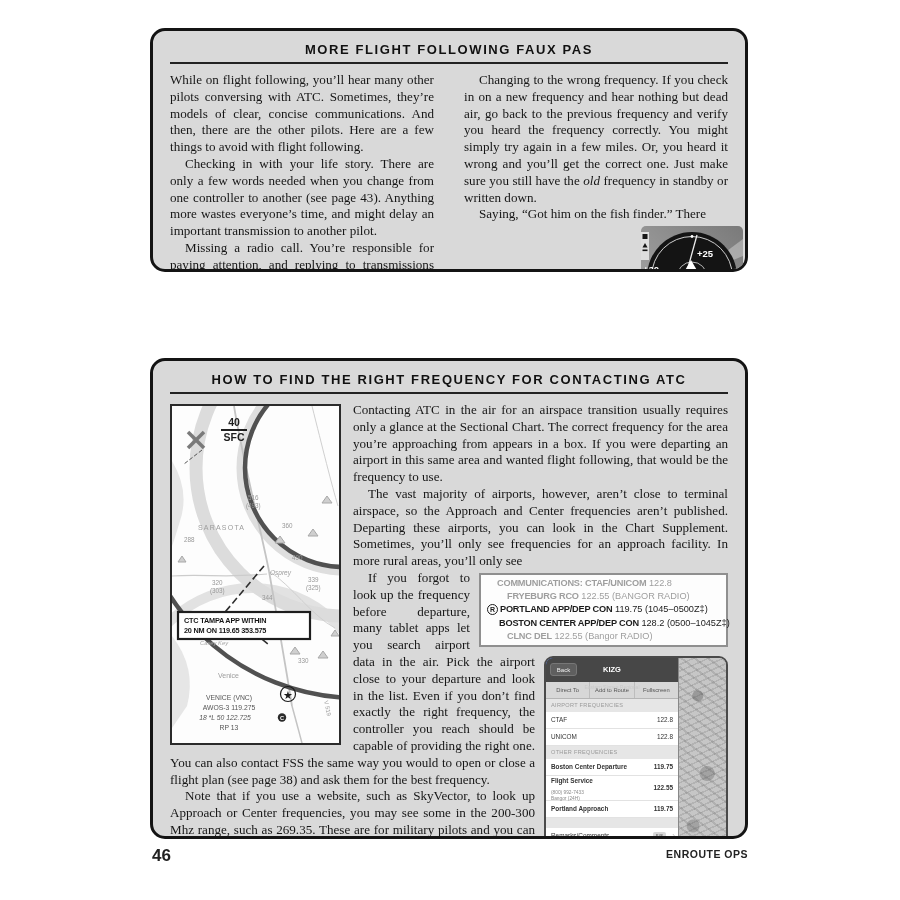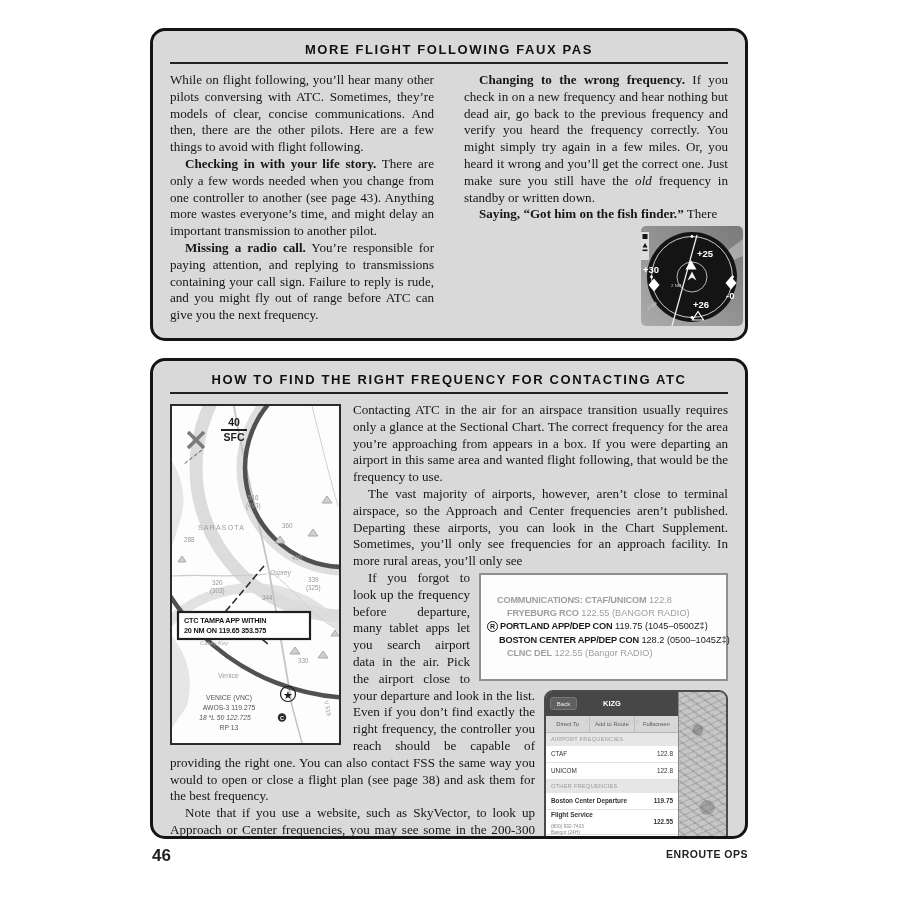--- a/index.html
+++ b/index.html
@@ -1,38 +1,38 @@
 <!DOCTYPE html>
 <html><head>
 <meta charset="utf-8">
 <style>
   html,body{margin:0;padding:0;background:#fff;}
   .page{position:relative;width:900px;height:900px;background:#ffffff;
         font-family:"Liberation Serif",serif;color:#161616;}
   .pbox{position:absolute;left:150px;width:598px;background:#d9d9d9;
         border:3px solid #141414;border-radius:15px;box-sizing:border-box;
         padding:9px 17px 12px 17px;overflow:hidden;}
-  .box1{top:28px;height:313px;}
+  .box1{top:28px;height:244px;}
   .box2{top:358px;height:481px;}
   .btitle{font-family:"Liberation Sans",sans-serif;font-weight:bold;font-size:13px;
         letter-spacing:1.6px;text-align:center;color:#111;
         border-bottom:2px solid #222;padding:2px 0 5px 0;margin-bottom:8px;}
   p.bp{margin:0;text-align:justify;font-size:13.1px;line-height:16.8px;}
   p.ind{text-indent:15px;}
-  .lead{font-weight:bold;}
+  .lead{font-weight:normal;}
   .ital{font-style:italic;}
   .cols{display:flex;gap:30px;}
   .col{flex:1;min-width:0;}
   
   .tfc{float:right;width:102px;height:100px;margin:3px 0 2px 8px;}
   
   .chartfig{float:left;width:171px;height:341px;margin:2px 12px 4px 0;
         border:2px solid #2b2b2b;background:#c4b5fd;box-sizing:border-box;}
   .comms{float:right;width:249px;margin:3px 0 6px 9px;background:#fdfdfd;
-        border:2px solid #8f8f8f;padding:19px 6px;box-sizing:border-box;
+        border:2px solid #8f8f8f;padding:2px 6px;box-sizing:border-box;
         font-family:"Liberation Sans",sans-serif;font-size:9.2px;line-height:13.2px;}
   .cl{display:block;white-space:nowrap;}
   .cgray{color:#9e9e9e;} .cblk{color:#1b1b1b;}
   .clabel{font-weight:bold;letter-spacing:-0.2px;} .cval{font-weight:normal;}
   .rcirc{display:inline-block;width:9px;height:9px;border:1px solid #1b1b1b;border-radius:50%;
         font-size:7px;line-height:9px;text-align:center;vertical-align:0px;margin-right:2px;font-weight:bold;}
   
   .tabletfig{float:right;width:184px;height:214px;margin:3px 0 2px 9px;border:2px solid #4a4a4a;
         border-radius:9px;overflow:hidden;box-sizing:border-box;display:flex;background:#fff;
         font-family:"Liberation Sans",sans-serif;}

